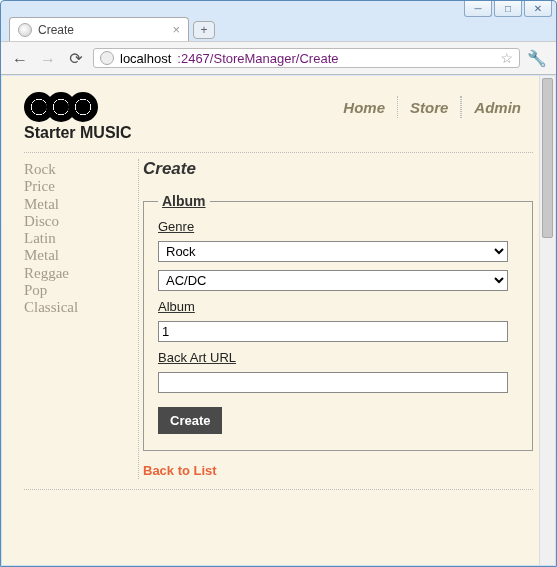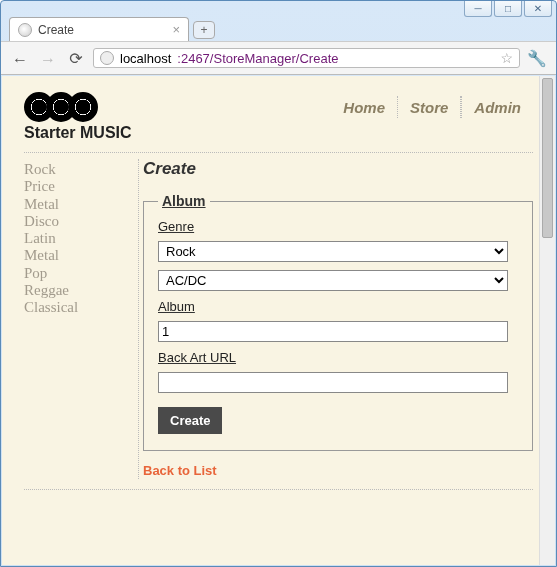--- a/index.html
+++ b/index.html
@@ -108,22 +108,22 @@
       </div>
       <hr class="dotline">
       <div class="content">
         <div class="sidebar" id="sidebar">
             <div class="genre">Rock</div>
             <div class="genre">Price</div>
             <div class="genre">Metal</div>
             <div class="genre">Disco</div>
             <div class="genre">Latin</div>
             <div class="genre">Metal</div>
+            <div class="genre">Reggae</div>
             <div class="genre">Pop</div>
-            <div class="genre">Reggae</div>
             <div class="genre">Classical</div>
           </div>
         <div class="vsep"></div>
         <div class="main">
           <div class="page-title">Create</div>
           <fieldset>
             <legend>Album</legend>
             <div class="field">
               <label>Genre</label>
               <select>

